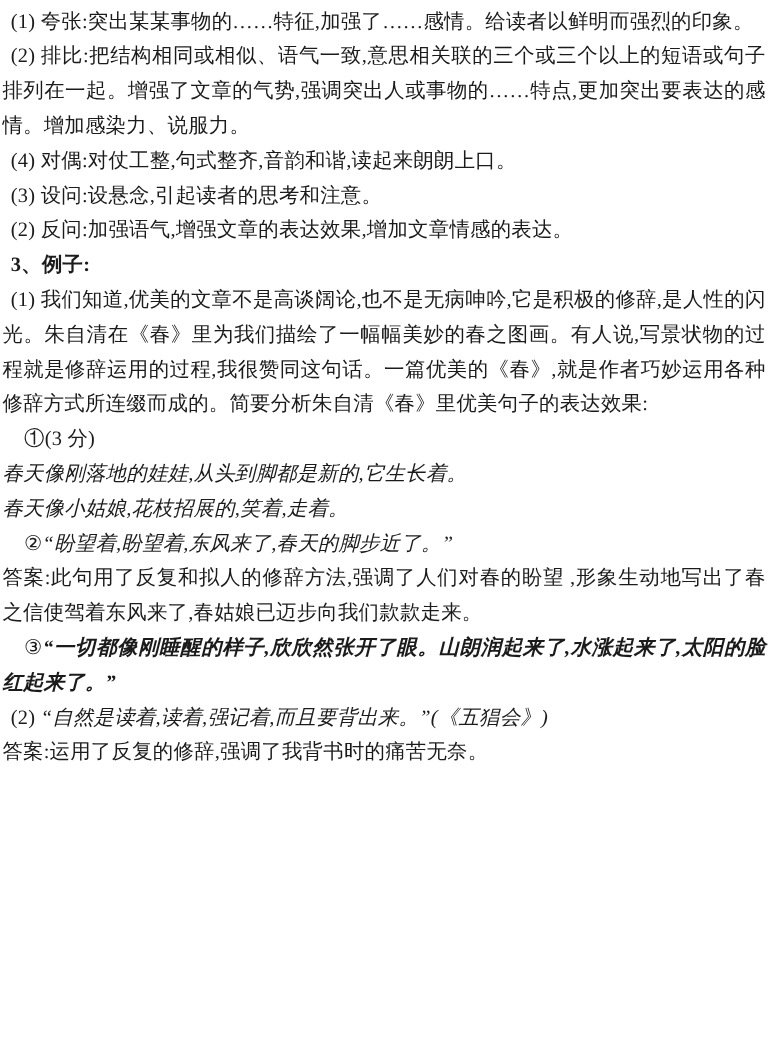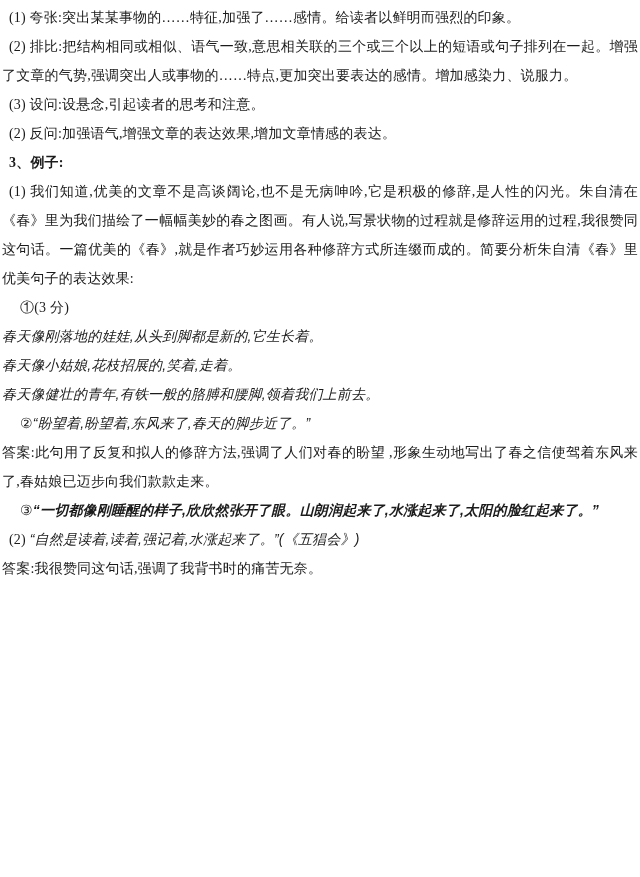--- a/index.html
+++ b/index.html
@@ -9,45 +9,45 @@
     overflow: hidden;
     background: #ffffff;
     color: #1b1b1b;
     font-family: "Liberation Serif", "DejaVu Serif", serif;
   }
   .page {
     box-sizing: border-box;
     width: 640px;
     height: 877px;
     padding: 3px 2px 0 2px;
-    font-size: 14px;
+    font-size: 17px;
     line-height: 29px;
     letter-spacing: 0.2px;
     text-align: justify;
   }
   .page p { margin: 0; }
   .ind-num  { text-indent: 7px; }   
   .ind-circ { text-indent: 18px; }  
   .b { font-weight: 700; }
-  .k { font-style: italic; font-family: Liberation Sans, sans-serif; }
+  .k { font-style: italic; font-family: Liberation Serif, serif; }
 </style>
 </head>
 <body style="background: rgb(255, 255, 255); color: rgb(27, 27, 27);">
 
 <div class="page">
   <p class="ind-num"><span>(1) 夸张:突出某某事物的……特征,加强了……感情。给读者以鲜明而强烈的印象。</span></p>
   <p class="ind-num"><span>(2) 排比:把结构相同或相似、语气一致,意思相关联的三个或三个以上的短语或句子排列在一起。增强了文章的气势,强调突出人或事物的……特点,更加突出要表达的感情。增加感染力、说服力。</span></p>
+  <p class="ind-num"><span>(4) 对偶:对仗工整,句式整齐,音韵和谐,读起来朗朗上口。</span></p>
   <p class="ind-num"><span>(3) 设问:设悬念,引起读者的思考和注意。</span></p>
   <p class="ind-num"><span>(2) 反问:加强语气,增强文章的表达效果,增加文章情感的表达。</span></p>
   <p class="ind-num"><span class="b">3、例子:</span></p>
   <p class="ind-num"><span>(1) 我们知道,优美的文章不是高谈阔论,也不是无病呻吟,它是积极的修辞,是人性的闪光。朱自清在《春》里为我们描绘了一幅幅美妙的春之图画。有人说,写景状物的过程就是修辞运用的过程,我很赞同这句话。一篇优美的《春》,就是作者巧妙运用各种修辞方式所连缀而成的。简要分析朱自清《春》里优美句子的表达效果:</span></p>
   <p class="ind-circ"><span>①(3 分)</span></p>
   <p><span class="k">春天像刚落地的娃娃,从头到脚都是新的,它生长着。</span></p>
   <p><span class="k">春天像小姑娘,花枝招展的,笑着,走着。</span></p>
-  <p><span class="k">春天像健壮的青年,有铁一般的胳膊和腰脚,领着我们上前去。</span></p>
   <p class="ind-circ"><span>②</span><span class="k">“盼望着,盼望着,东风来了,春天的脚步近了。”</span></p>
   <p><span>答案:此句用了反复和拟人的修辞方法,强调了人们对春的盼望 ,形象生动地写出了春之信使驾着东风来了,春姑娘已迈步向我们款款走来。</span></p>
   <p class="ind-circ"><span>③</span><span class="b k">“一切都像刚睡醒的样子,欣欣然张开了眼。山朗润起来了,水涨起来了,太阳的脸红起来了。”</span></p>
-  <p class="ind-num"><span>(2) </span><span class="k">“自然是读着,读着,强记着,水涨起来了。”</span><span class="k">(《五猖会》)</span></p>
-  <p><span>答案:我很赞同这句话,强调了我背书时的痛苦无奈。</span></p>
+  <p class="ind-num"><span>(2) </span><span class="k">“自然是读着,读着,强记着,而且要背出来。”</span><span class="k">(《五猖会》)</span></p>
+  <p><span>答案:运用了反复的修辞,强调了我背书时的痛苦无奈。</span></p>
   <p></p>
 
 </div>
 
 </body></html>

